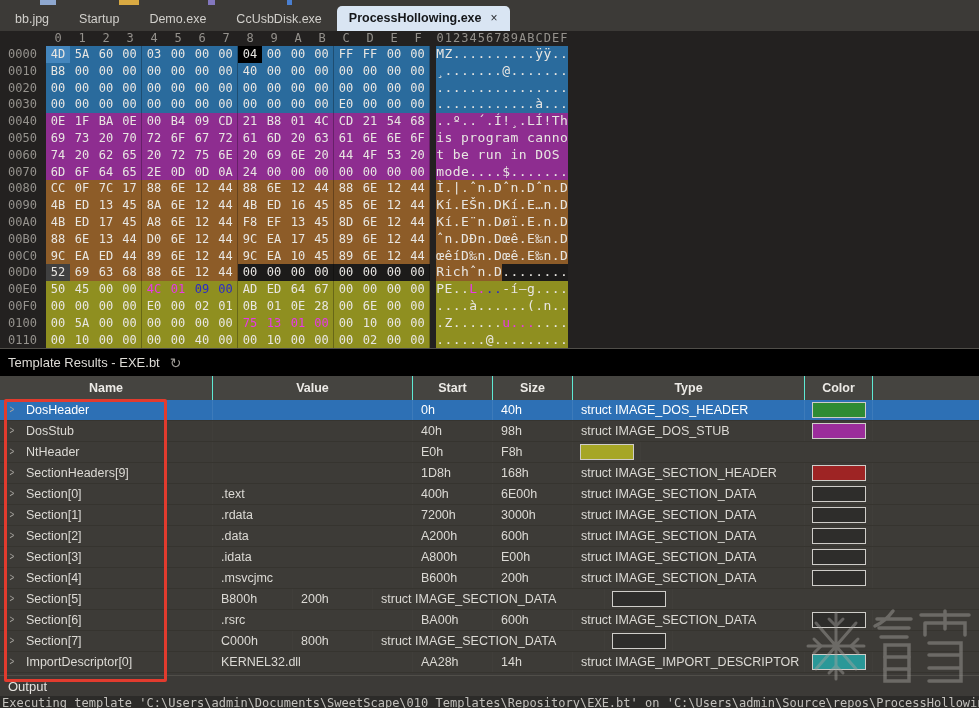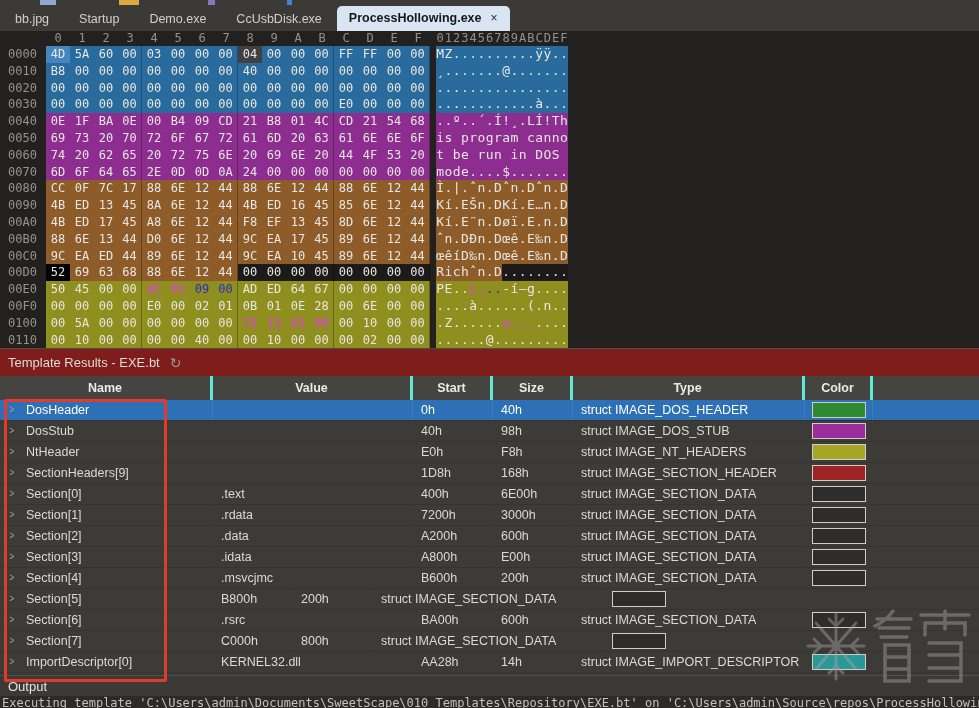--- a/index.html
+++ b/index.html
@@ -24,26 +24,26 @@
   .hexhead .ach{width:8.25px;text-align:center;}
   .hexrow{display:flex;height:16.8px;line-height:16.8px;color:#e8e6e2;}
   .addr{width:46px;padding-left:8px;box-sizing:border-box;color:#96938e;}
   .bytes{display:flex;}
   .byte{width:24px;text-align:center;box-sizing:border-box;}
   .bytes .byte:nth-child(4n){border-right:1px solid rgba(0,0,0,0.28);}
   .byte.cursor{background:#4486bd !important;}
   .ascii{display:flex;margin-left:6px;font-size:13px;}
   .ach{width:8.25px;text-align:center;overflow:hidden;}
   
-  .ptitle{position:absolute;left:0;top:348px;width:979px;height:28px;background:#7f1d1d;
+  .ptitle{position:absolute;left:0;top:348px;width:979px;height:28px;background:#000000;
           border-top:1px solid #504e49;box-sizing:border-box;font-size:13px;color:#dedcd7;
           display:flex;align-items:center;padding-left:8px;}
   .refresh{margin-left:10px;color:#9a9792;font-size:14px;}
   .thead{position:absolute;left:0;top:376px;width:979px;height:24px;background:#454440;display:flex;}
-  .thead .hc{box-sizing:border-box;border-right:3px solid #5eead4;text-align:center;line-height:24px;
+  .thead .hc{box-sizing:border-box;border-right:1px solid #5eead4;text-align:center;line-height:24px;
              font-weight:bold;font-size:12.5px;color:#eceae6;}
   .trows{position:absolute;left:0;top:400px;width:979px;height:275px;background:#3c3a37;}
   .trow{display:flex;height:21px;background:#3d3b37;border-bottom:1px solid #36342f;box-sizing:border-box;}
   .trow.selected{background:#2d70b5;}
   .trow .tc{box-sizing:border-box;border-right:1px solid #403e3a;line-height:20px;font-size:12.5px;
             color:#dcdad5;white-space:nowrap;overflow:hidden;}
   .trow.selected .tc{border-right-color:rgba(255,255,255,0.08);color:#fff;}
   .tc.name{padding-left:26px;position:relative;}
   .chev{position:absolute;left:9px;top:0;color:#a8a5a0;font-size:10px;transform:scaleX(0.8);}
   .tc.val{padding-left:8px;}
@@ -128,21 +128,21 @@
           <span class="addr">0000</span>
           <span class="bytes">
             <span class="byte cursor" style="background: rgb(42, 107, 157);">4D</span>
             <span class="byte" style="background: rgb(42, 107, 157);">5A</span>
             <span class="byte" style="background: rgb(42, 107, 157);">60</span>
             <span class="byte" style="background: rgb(42, 107, 157);">00</span>
             <span class="byte" style="background: rgb(42, 107, 157);">03</span>
             <span class="byte" style="background: rgb(42, 107, 157);">00</span>
             <span class="byte" style="background: rgb(42, 107, 157);">00</span>
             <span class="byte" style="background: rgb(42, 107, 157);">00</span>
-            <span class="byte" style="background: #404040;">04</span>
+            <span class="byte" style="background: #000000;">04</span>
             <span class="byte" style="background: rgb(42, 107, 157);">00</span>
             <span class="byte" style="background: rgb(42, 107, 157);">00</span>
             <span class="byte" style="background: rgb(42, 107, 157);">00</span>
             <span class="byte" style="background: rgb(42, 107, 157);">FF</span>
             <span class="byte" style="background: rgb(42, 107, 157);">FF</span>
             <span class="byte" style="background: rgb(42, 107, 157);">00</span>
             <span class="byte" style="background: rgb(42, 107, 157);">00</span>
           </span>
           <span class="ascii">
             <span class="ach" style="background: rgb(42, 107, 157);">M</span>
@@ -627,21 +627,21 @@
             <span class="ach" style="background: rgb(141, 92, 40);">E</span>
             <span class="ach" style="background: rgb(141, 92, 40);">‰</span>
             <span class="ach" style="background: rgb(141, 92, 40);">n</span>
             <span class="ach" style="background: rgb(141, 92, 40);">.</span>
             <span class="ach" style="background: rgb(141, 92, 40);">D</span>
           </span>
         </div>
         <div class="hexrow">
           <span class="addr">00D0</span>
           <span class="bytes">
-            <span class="byte" style="background: #000000;">52</span>
+            <span class="byte" style="background: #404040;">52</span>
             <span class="byte" style="background: rgb(141, 92, 40);">69</span>
             <span class="byte" style="background: rgb(141, 92, 40);">63</span>
             <span class="byte" style="background: rgb(141, 92, 40);">68</span>
             <span class="byte" style="background: rgb(141, 92, 40);">88</span>
             <span class="byte" style="background: rgb(141, 92, 40);">6E</span>
             <span class="byte" style="background: rgb(141, 92, 40);">12</span>
             <span class="byte" style="background: rgb(141, 92, 40);">44</span>
             <span class="byte" style="background: rgb(28, 27, 26);">00</span>
             <span class="byte" style="background: rgb(28, 27, 26);">00</span>
             <span class="byte" style="background: rgb(28, 27, 26);">00</span>
@@ -864,21 +864,20 @@
         <div class="tc colorcell w-color">
           <div class="swatch" style="background: rgb(155, 45, 155);"></div>
         </div>
         <div class="tc w-fill"></div>
       </div>
       <div class="trow">
         <div class="tc name w-name"><span class="chev">&gt;</span>NtHeader</div>
         <div class="tc val w-val"></div>
         <div class="tc start w-start">E0h</div>
         <div class="tc size w-size">F8h</div>
-        <div class="tc type w-type">struct IMAGE_NT_HEADERS</div>
         <div class="tc colorcell w-color">
           <div class="swatch" style="background: rgb(166, 166, 38);"></div>
         </div>
         <div class="tc w-fill"></div>
       </div>
       <div class="trow">
         <div class="tc name w-name"><span class="chev">&gt;</span>SectionHeaders[9]</div>
         <div class="tc val w-val"></div>
         <div class="tc start w-start">1D8h</div>
         <div class="tc size w-size">168h</div>

